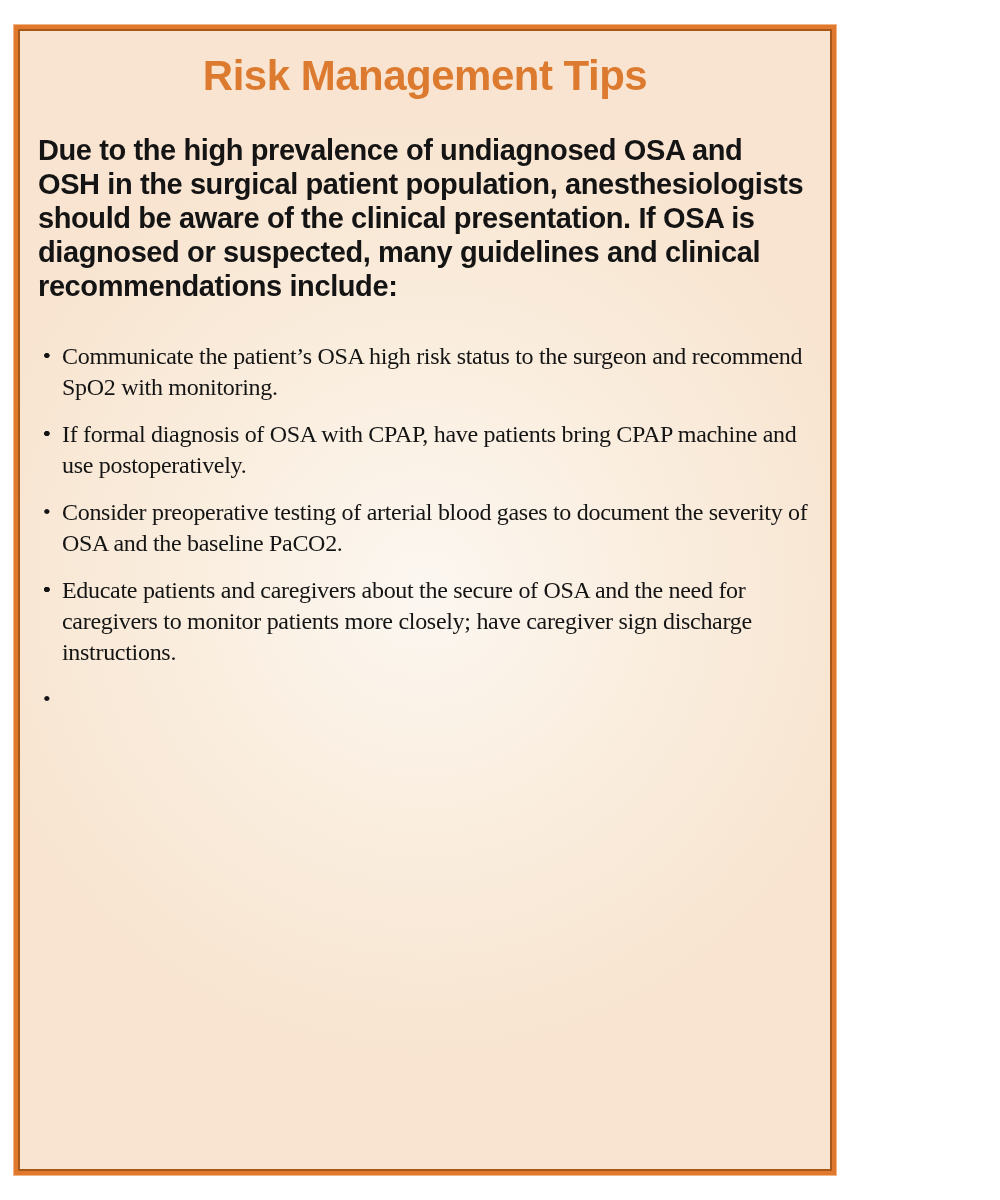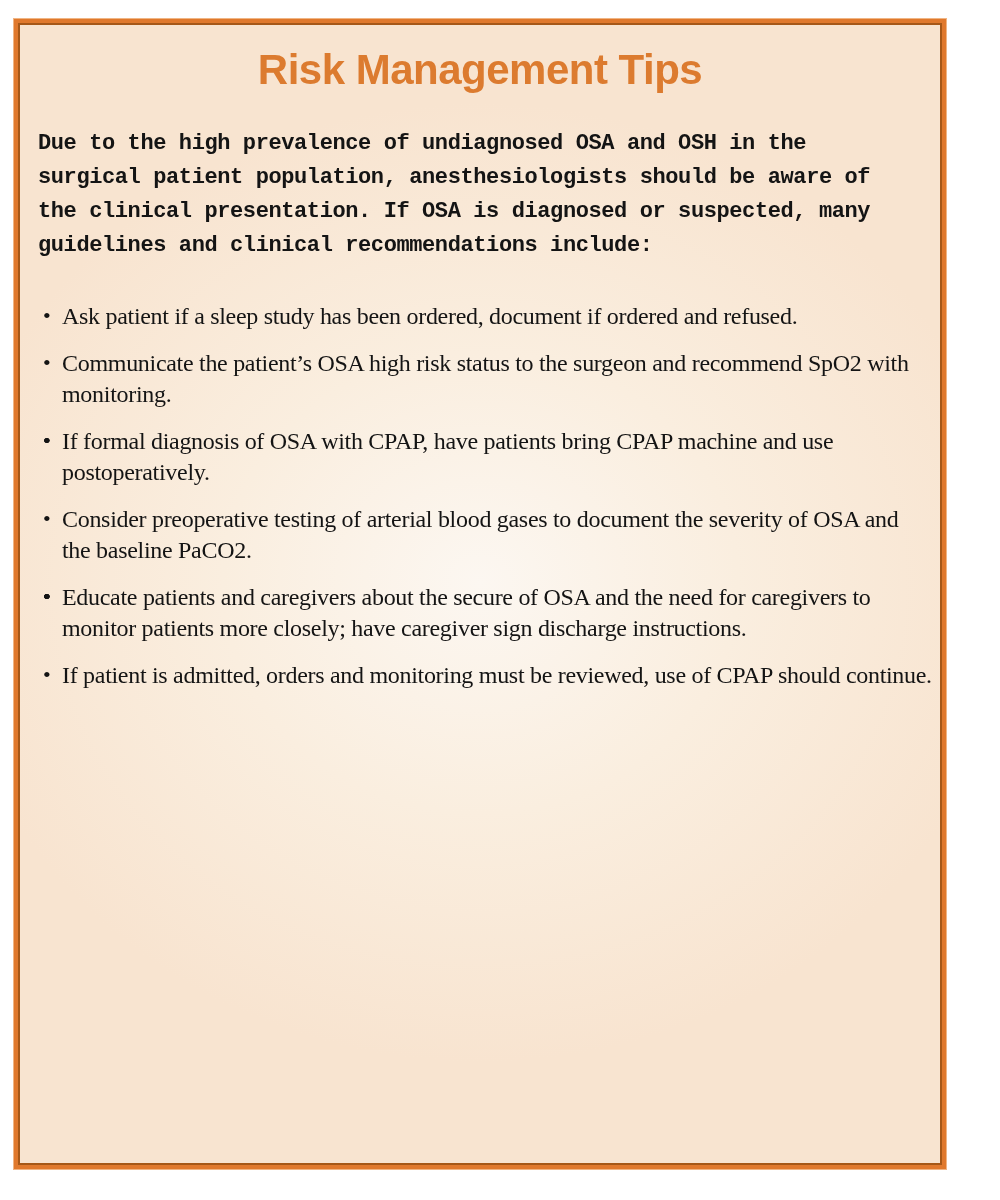--- a/index.html
+++ b/index.html
@@ -13,22 +13,22 @@
   .canvas {
     position: relative;
     width: 1000px;
     height: 1200px;
     background: #ffffff;
     overflow: hidden;
   }
   .panel {
     position: absolute;
     left: 14px;
-    top: 19px;
-    width: 932px;
+    top: 25px;
+    width: 822px;
     height: 1150px;
     box-sizing: border-box;
     border: 4px solid #E0792D;
     box-shadow: inset 0 0 0 2px #A65818, 0 0 0 1px #F0B584;
     background:
       radial-gradient(ellipse 58% 42% at 50% 49%,
         #FCF7F1 0%,
         #FAEEDF 48%,
         #F8E4D0 100%);
     overflow: hidden;
@@ -38,23 +38,23 @@
     text-align: center;
     font-family: "Liberation Sans", sans-serif;
     font-weight: 700;
     font-size: 42px;
     line-height: 46px;
     letter-spacing: -0.5px;
     color: #DC7B2F;
   }
   .intro {
     margin: 34px 26px 12px 20px;
-    font-family: Liberation Mono, monospace;
+    font-family: Liberation Sans, sans-serif;
     font-weight: 700;
-    font-size: 22px;
+    font-size: 29px;
     line-height: 34px;
     letter-spacing: -0.4px;
     color: #141414;
   }
   .tips {
     list-style: none;
     margin: 38px 10px 0 24px;
     padding: 0;
   }
   .tips li {
@@ -76,27 +76,27 @@
   }
 </style>
 </head>
 <body>
 
 <div class="canvas">
   <section class="panel">
     <h1 class="title">Risk Management Tips</h1>
     <p class="intro">Due to the high prevalence of undiagnosed OSA and OSH in the surgical patient population, anesthesiologists should be aware of the clinical presentation. If OSA is diagnosed or suspected, many guidelines and clinical recommendations include:</p>
     <ul class="tips">
-        <li><span class="dot">•</span><span class="txt">Ask patient if a sleep study has been ordered, document if ordered and refused.</span></li>
+        <li><span class="dot">•</span></li>
         <li><span class="dot">•</span><span class="txt">Communicate the patient’s OSA high risk status to the surgeon and recommend SpO2 with monitoring.</span></li>
         <li><span class="dot">•</span></li>
         <li><span class="dot">•</span></li>
         <li><span class="dot">•</span><span class="txt">If formal diagnosis of OSA with CPAP, have patients bring CPAP machine and use postoperatively.</span></li>
         <li><span class="dot">•</span><span class="txt">Consider preoperative testing of arterial blood gases to document the severity of OSA and the baseline PaCO2.</span></li>
         <li><span class="dot">•</span></li>
         <li><span class="dot">•</span></li>
         <li><span class="dot">•</span></li>
         <li><span class="dot">•</span></li>
         <li><span class="dot">•</span><span class="txt">Educate patients and caregivers about the secure of OSA and the need for caregivers to monitor patients more closely; have caregiver sign discharge instructions.</span></li>
-        <li><span class="dot">•</span><span class="txt">If patient is admitted, orders and monitoring must be reviewed, use of CPAP should continue.</span></li>
+        <li><span class="dot">•</span></li>
       </ul>
   </section>
 </div>
 
 </body></html>

